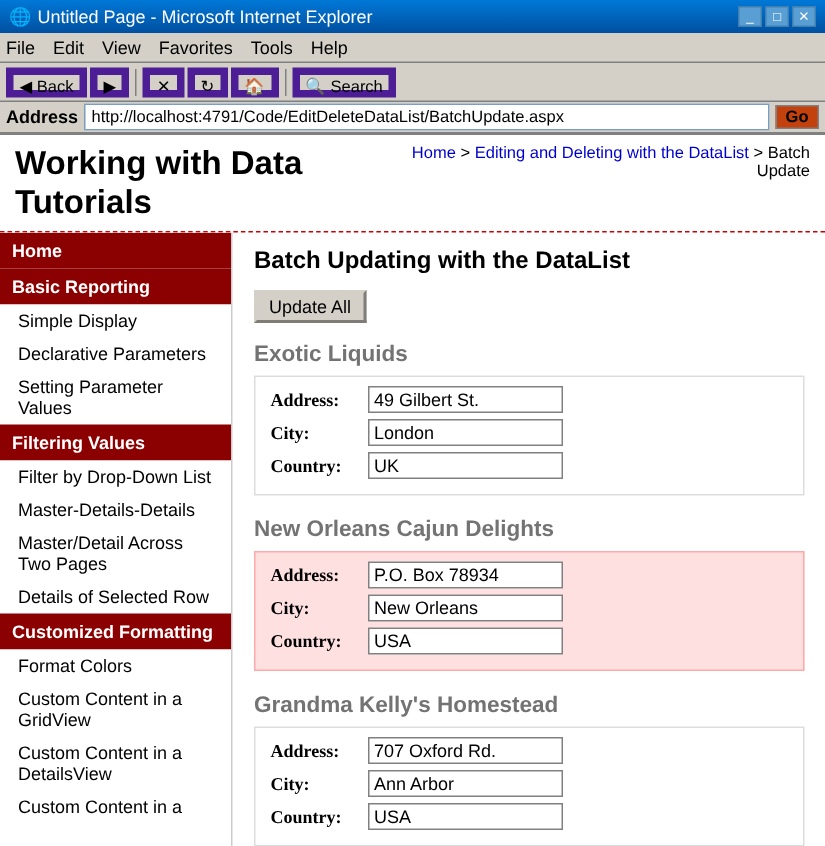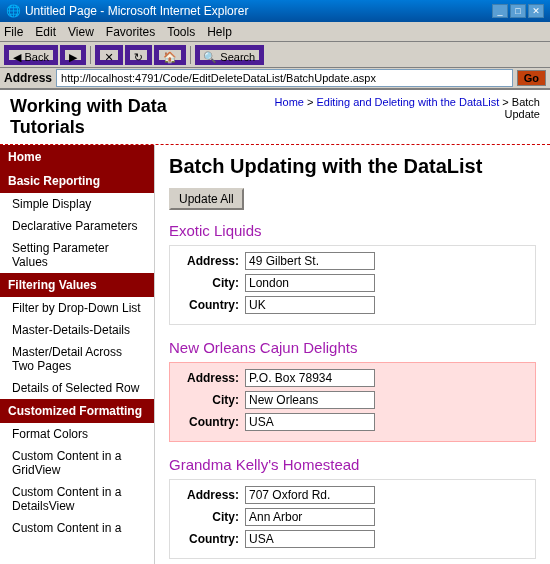--- a/index.html
+++ b/index.html
@@ -98,21 +98,21 @@
 
     .page-header {
       background: #fff;
       padding: 6px 10px;
       border-bottom: 1px dashed #cc0000;
       display: flex;
       justify-content: space-between;
       align-items: flex-start;
     }
     .page-header-title {
-      font-size: 18px;
+      font-size: 22px;
       font-weight: bold;
       color: #000;
     }
     .breadcrumb {
       font-size: 11px;
       color: #000;
       text-align: right;
     }
     .breadcrumb a { color: #0000cc; text-decoration: none; }
 
@@ -148,59 +148,59 @@
     }
 
     
     .content {
       flex: 1;
       padding: 10px 14px;
       overflow-y: auto;
       background: #fff;
     }
     .content-title {
-      font-size: 20px;
+      font-size: 16px;
       font-weight: bold;
       color: #000;
       margin-bottom: 10px;
     }
     .update-all-btn {
       border: 2px outset #d4d0c8;
       background: #d4d0c8;
       padding: 2px 8px;
       font-size: 12px;
       cursor: pointer;
       margin-bottom: 12px;
     }
 
     .company-section {
       margin-bottom: 14px;
     }
     .company-name {
       font-size: 15px;
-      font-weight: normal;
-      color: #a21caf;
+      font-weight: bold;
+      color: #737373;
       margin-bottom: 6px;
     }
     .company-form {
       background: #ffe0e0;
       border: 1px solid #ffaaaa;
       padding: 6px 10px;
     }
     .form-row {
       display: flex;
       align-items: center;
       margin-bottom: 4px;
       font-size: 12px;
     }
     .form-label {
       width: 65px;
       font-weight: bold;
-      text-align: right;
       padding-right: 6px;
+      font-family: Liberation Serif, serif;
     }
     .form-input {
       border: 1px solid #808080;
       padding: 1px 3px;
       font-size: 12px;
       width: 130px;
       background: white;
     }
   </style>
 </head>

